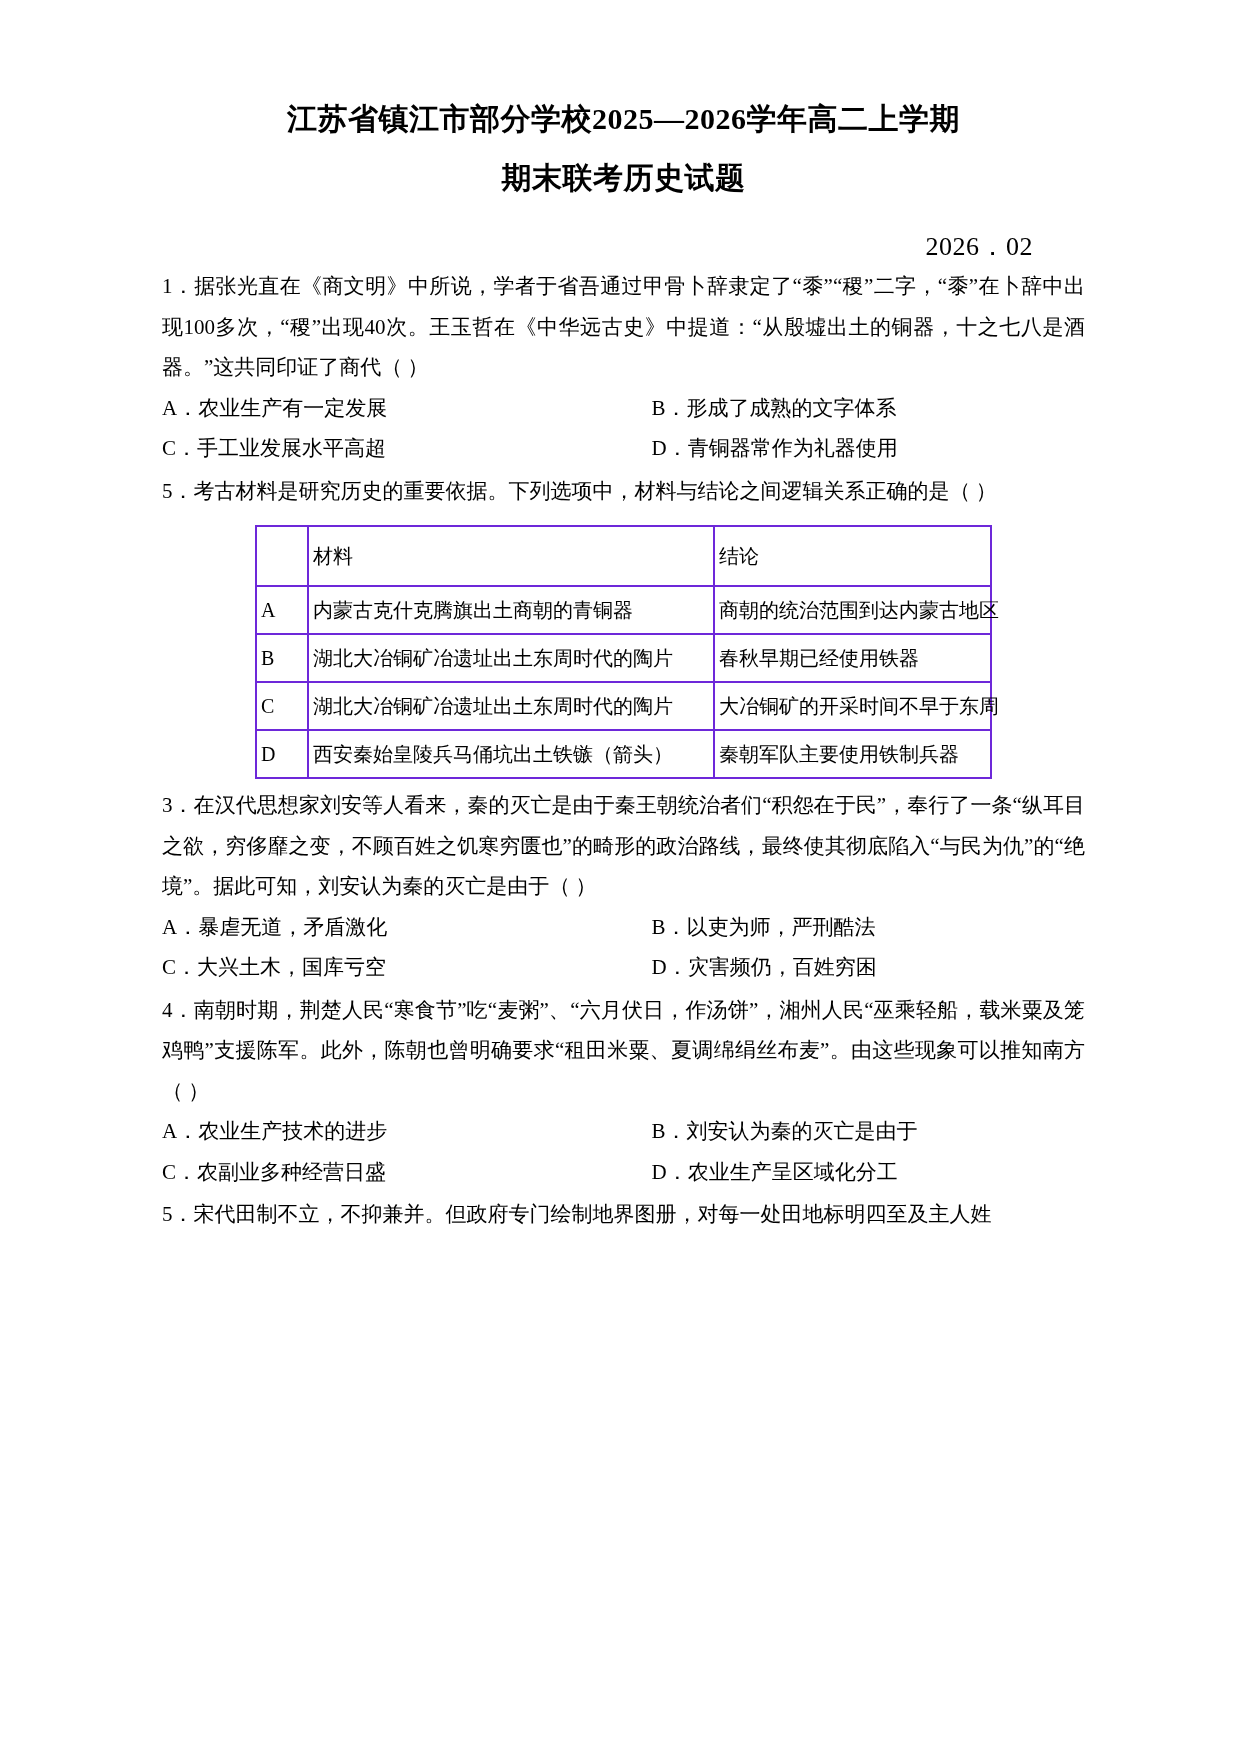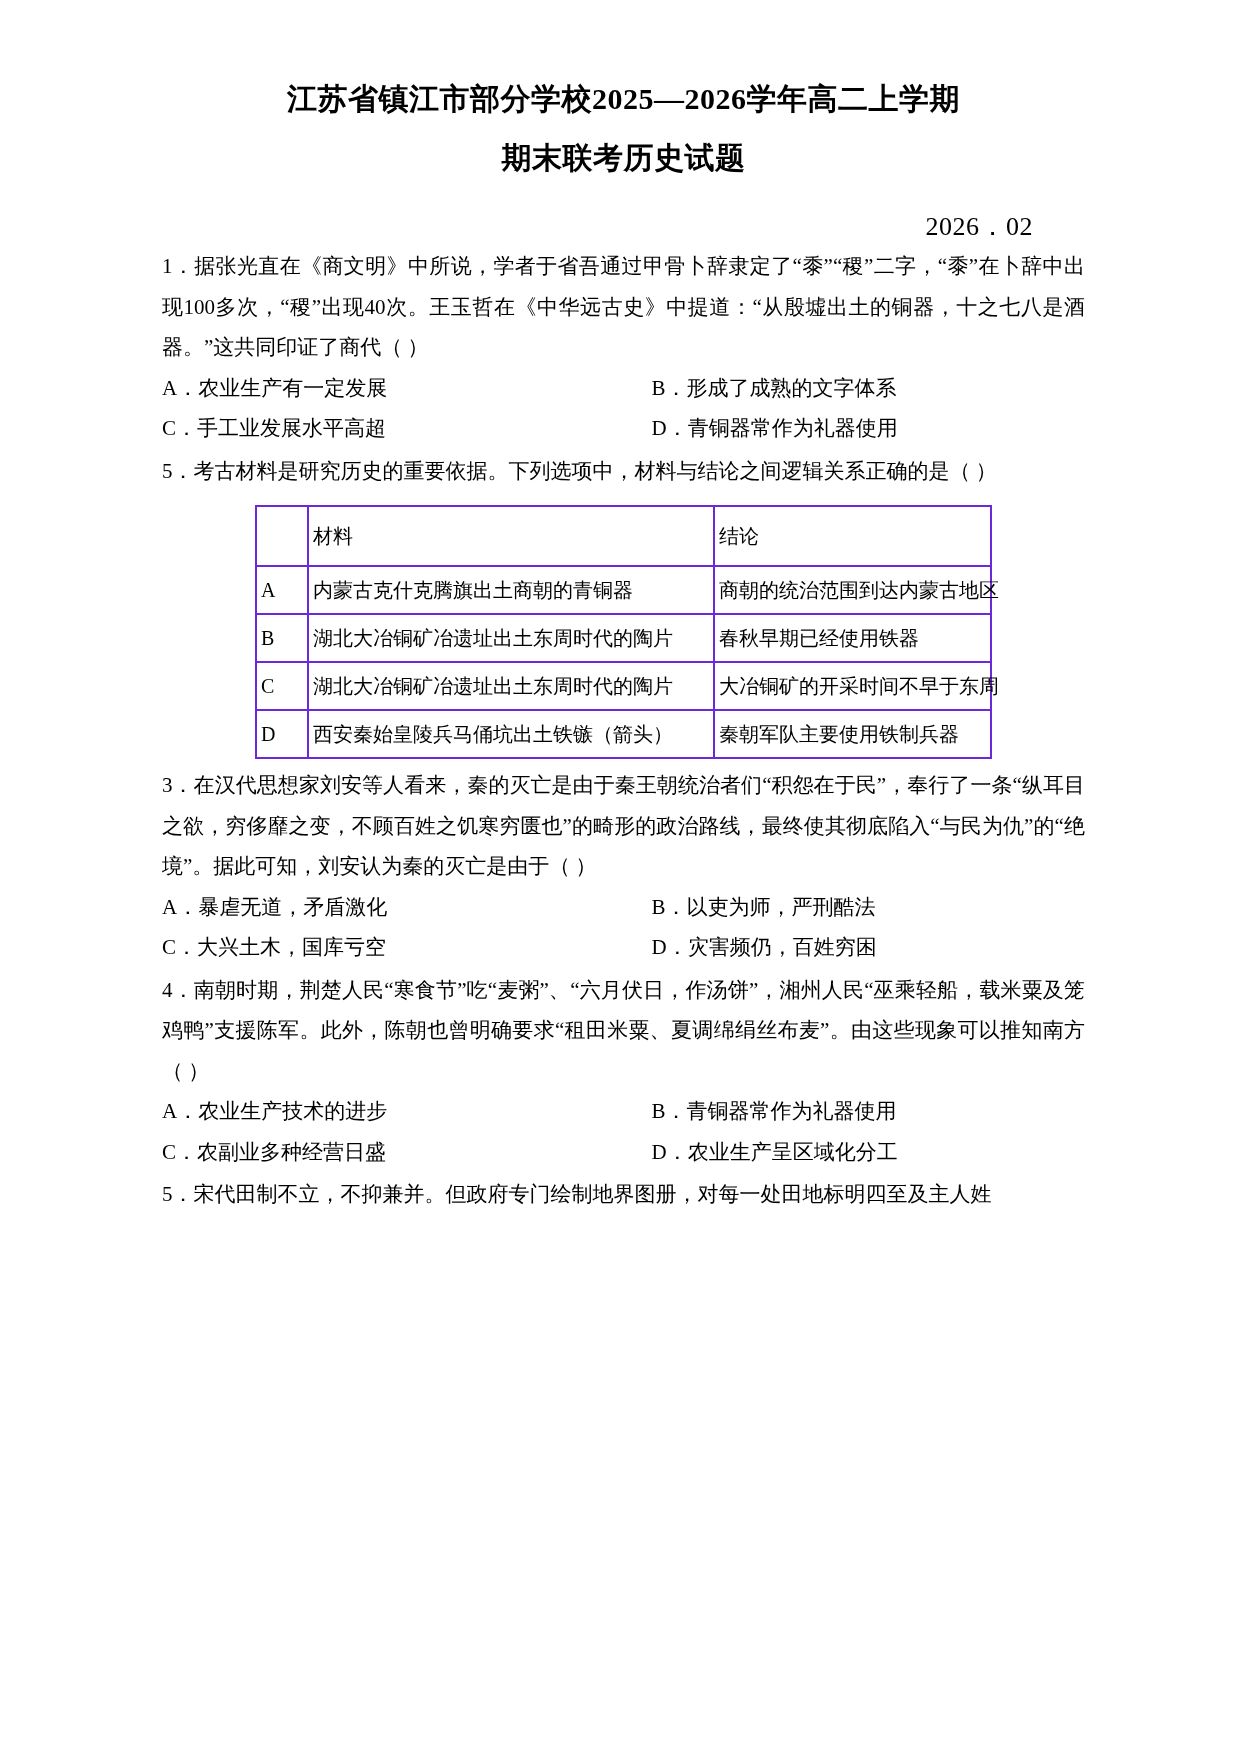--- a/index.html
+++ b/index.html
@@ -12,21 +12,21 @@
     height: 1754px;
     font-family: "Liberation Serif", "DejaVu Serif", serif;
     color: #000000;
     position: relative;
     overflow: hidden;
   }
   .page {
     box-sizing: border-box;
     width: 1240px;
     height: 1754px;
-    padding: 70px 155px 0 162px;
+    padding: 90px 155px 0 162px;
   }
   .doc-title {
     text-align: center;
     font-weight: bold;
     font-size: 30px;
     line-height: 1.95;
     letter-spacing: 0.5px;
     margin: 0;
   }
   .doc-title .line2 {
@@ -160,21 +160,21 @@
     <div class="options">
       <div class="opt">C．大兴土木，国库亏空</div>
       <div class="opt right">D．灾害频仍，百姓穷困</div>
     </div>
   </div>
 
   <div class="q">
     <p class="q-body">4．南朝时期，荆楚人民“寒食节”吃“麦粥”、“六月伏日，作汤饼”，湘州人民“巫乘轻船，载米粟及笼鸡鸭”支援陈军。此外，陈朝也曾明确要求“租田米粟、夏调绵绢丝布麦”。由这些现象可以推知南方（    ）</p>
     <div class="options">
       <div class="opt">A．农业生产技术的进步</div>
-      <div class="opt right">B．青铜器常作为礼器使用</div>
+      <div class="opt right">B．刘安认为秦的灭亡是由于</div>
     </div>
     <div class="options">
       <div class="opt">C．农副业多种经营日盛</div>
       <div class="opt right">D．农业生产呈区域化分工</div>
     </div>
   </div>
 
   <div class="q">
     <p class="q-body">5．宋代田制不立，不抑兼并。但政府专门绘制地界图册，对每一处田地标明四至及主人姓</p>
   </div>

